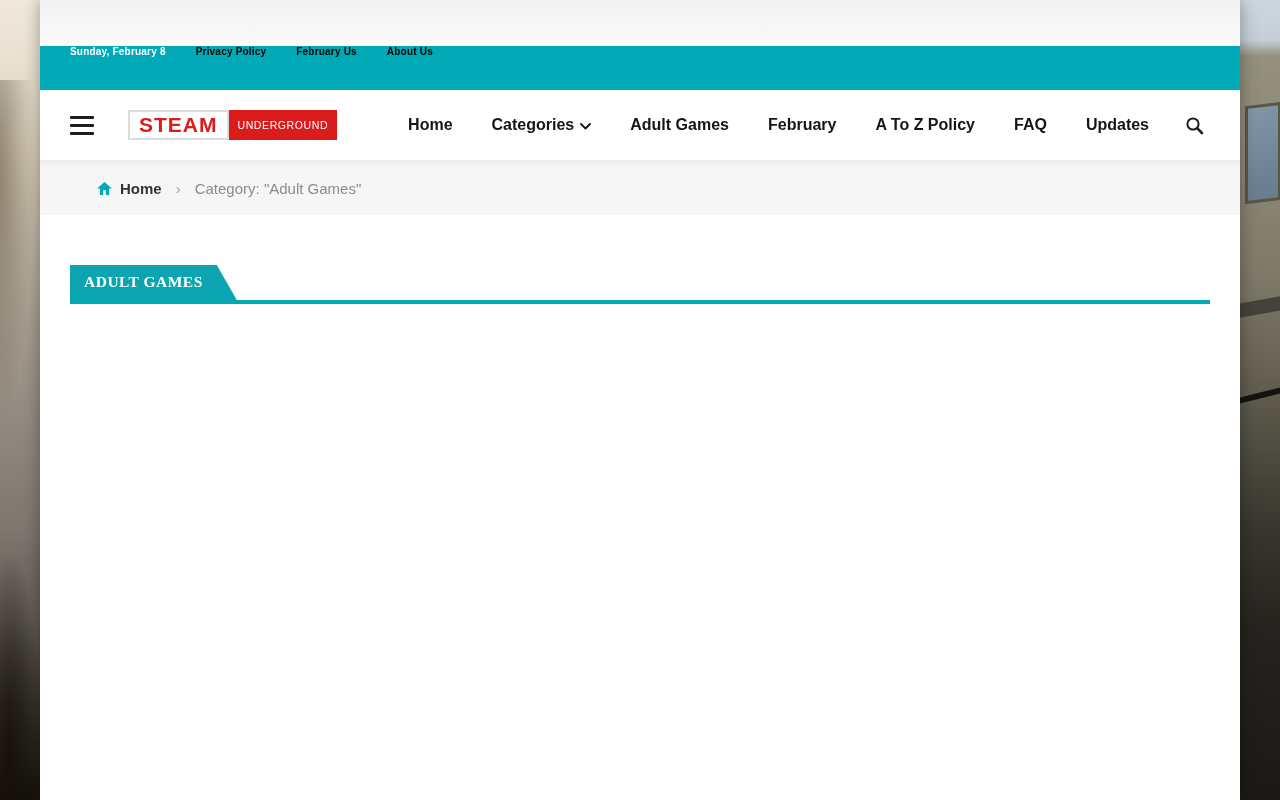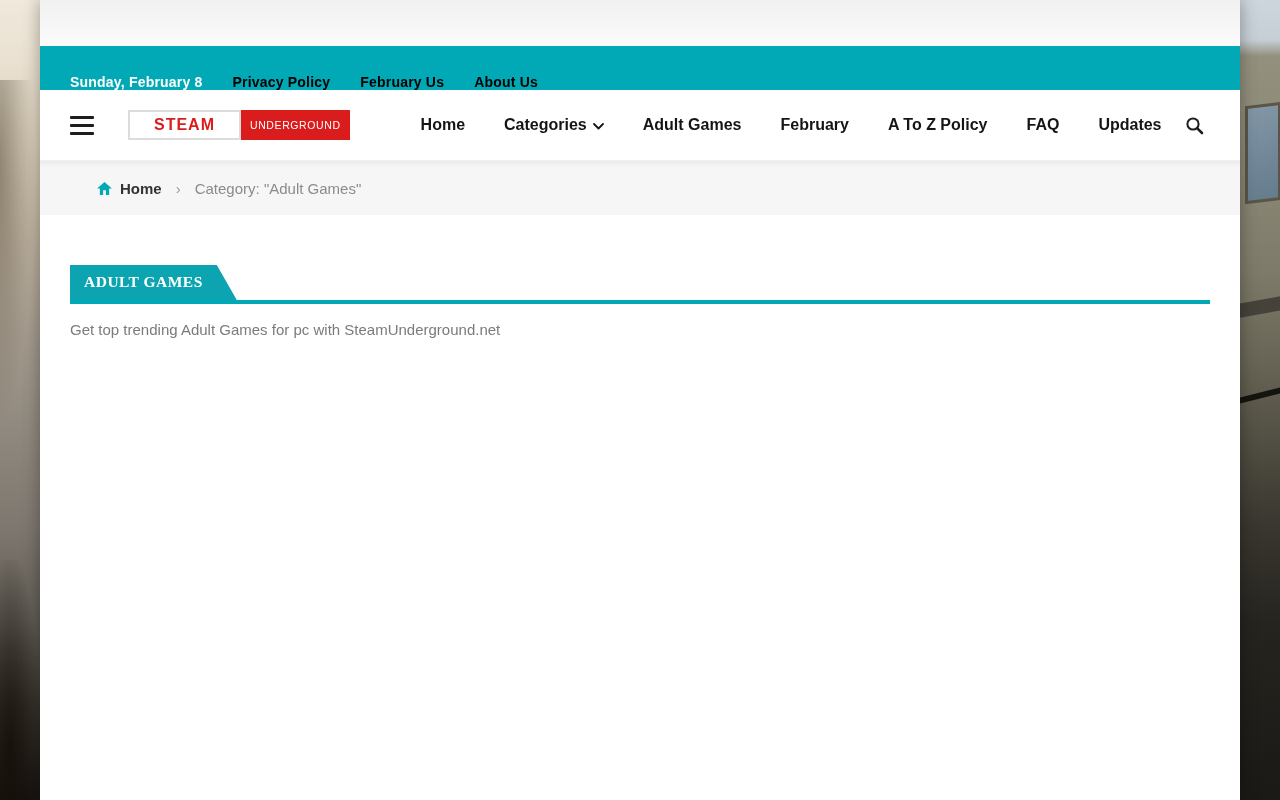--- a/index.html
+++ b/index.html
@@ -52,38 +52,38 @@
   .page {
     position:absolute; left:40px; top:0; width:1200px; height:800px;
     background:#ffffff; box-shadow:0 0 16px rgba(0,0,0,.35);
     display:flex; flex-direction:column;
   }
   .top-strip { height:46px; background:linear-gradient(#f1f1f1,#fbfbfb); }
 
   
   .topbar {
     height:44px; background:#00a9b5; color:#fff;
-    display:flex; align-items:flex-end; padding:0 30px; gap:30px;
-    font-size:14px; font-weight:bold; letter-spacing:.2px;
+    display:flex; align-items:flex-start; padding:0 30px; gap:30px;
+    font-size:10px; font-weight:bold; letter-spacing:.2px;
   }
   .topbar a { color:#000000; text-decoration:none; cursor:pointer; }
 
   
   .header {
     height:70px; background:#fff; display:flex; align-items:center;
     padding:0 30px; border-bottom:1px solid #f0f0f0;
   }
   .hamburger { width:24px; cursor:pointer; display:flex; flex-direction:column; gap:5px; }
   .hamburger span { display:block; height:3px; background:#1d1d1d; border-radius:1px; }
 
   .logo { display:flex; align-items:stretch; margin-left:34px; cursor:pointer; height:30px; }
   .logo-steam {
     background:#fff; border:2px solid #dcdcdc; color:#db1c1c;
-    font-weight:bold; font-size:16px; letter-spacing:1px;
-    display:flex; align-items:center; padding:0 24px;
+    font-weight:bold; font-size:21px; letter-spacing:1px;
+    display:flex; align-items:center; padding:0 9px;
   }
   .logo-under {
     background:#db1c1c; color:#fff; font-weight:normal; font-size:10.5px;
     letter-spacing:.6px; display:flex; align-items:center; padding:0 9px;
   }
 
   .nav { display:flex; align-items:center; gap:39px; margin-left:71px;
          font-size:16px; font-weight:bold; color:#151515; }
   .nav-item { cursor:pointer; display:flex; align-items:center; gap:6px; white-space:nowrap; }
   .chev { margin-top:2px; }
@@ -193,16 +193,15 @@
     </a>
     <span class="crumb-sep">›</span>
     <span class="crumb-current">Category: "Adult Games"</span>
   </div>
 
   <div class="content">
     <div>
       <span class="section-badge">ADULT GAMES</span>
       <div class="section-rule"></div>
     </div>
-    <div class="section-desc">Get top trending Adult Games for pc with SteamUnderground.net</div>
   </div>
 
 </div>
 
 </body></html>

